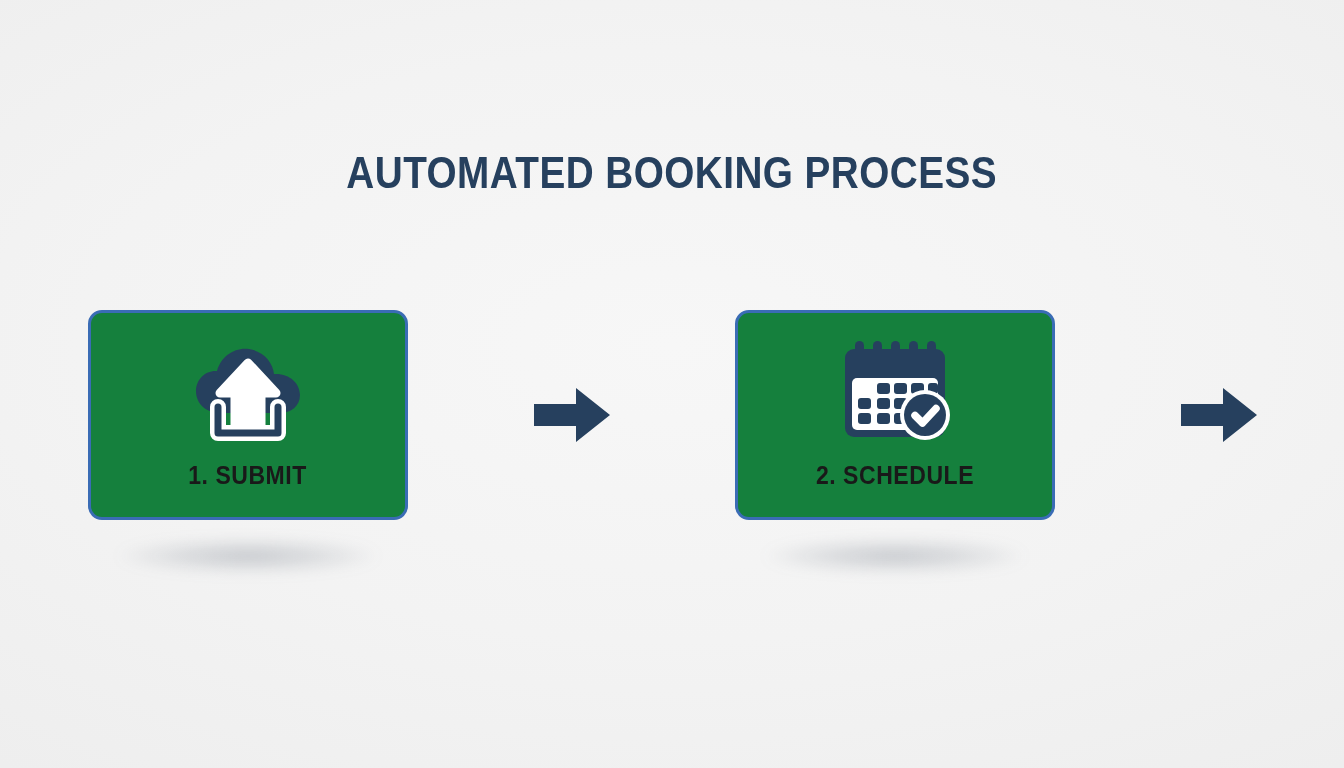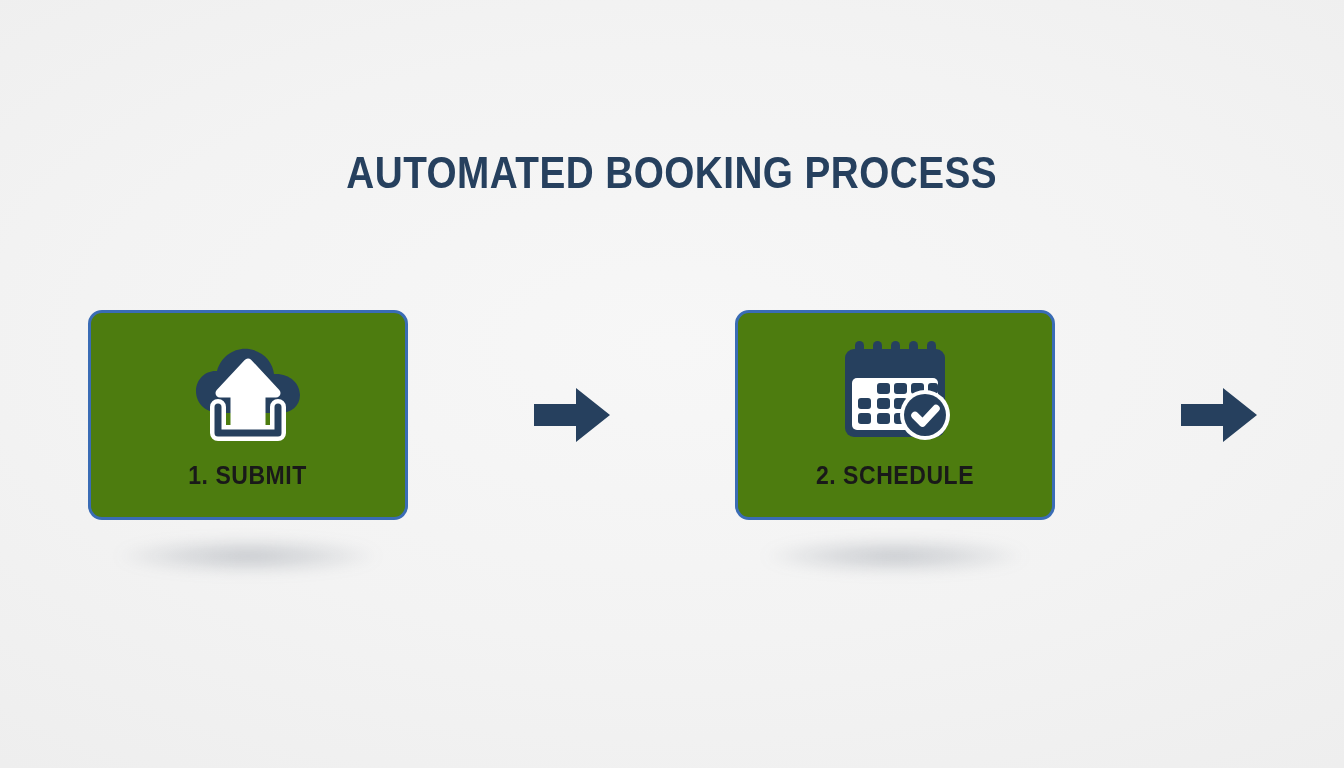--- a/index.html
+++ b/index.html
@@ -47,21 +47,21 @@
     display: flex;
     align-items: center;
     justify-content: space-between;
   }
 
   .card {
     position: relative;
     width: 320px;
     height: 210px;
     box-sizing: border-box;
-    background: #4d7c0f;
+    background: #15803d;
     border: 3px solid #3a6cb5;
     border-radius: 14px;
     display: flex;
     flex-direction: column;
     align-items: center;
     justify-content: flex-start;
   }
   
   .card::after {
     content: "";

